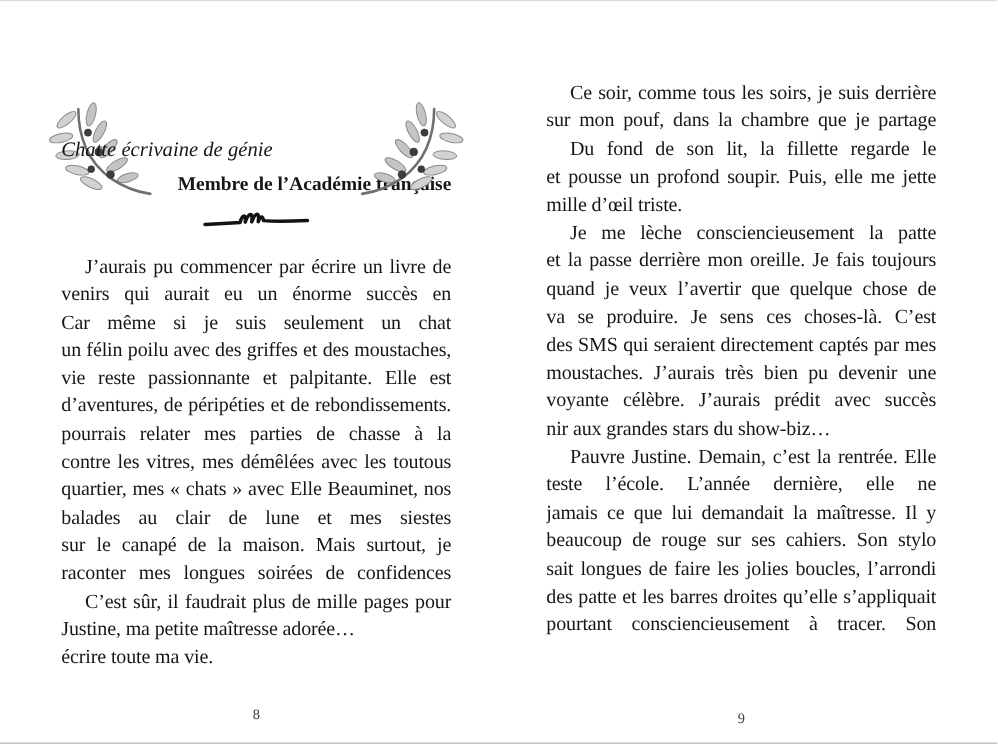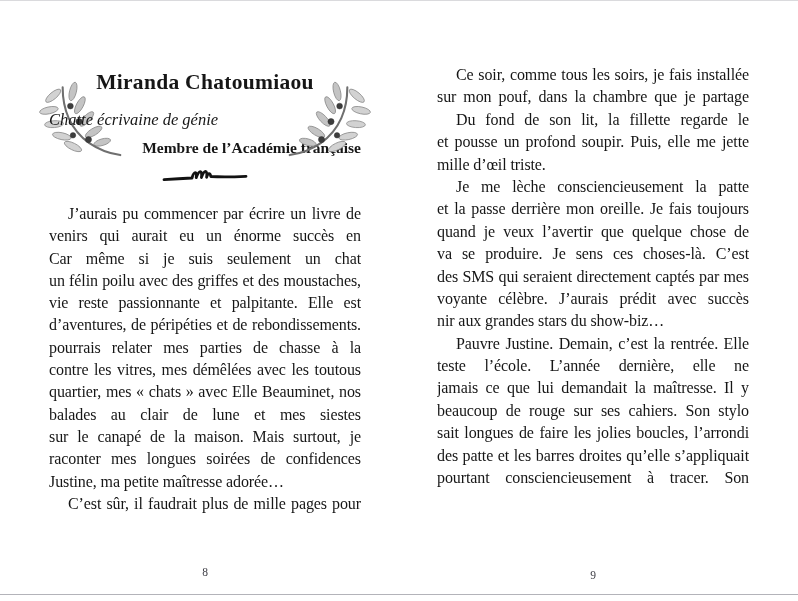--- a/index.html
+++ b/index.html
@@ -78,21 +78,20 @@
       <path d="M98,85 Q78,82 62,71 Q46,60 38,42 Q31,26 31,6" fill="none" stroke="#6f6f6f" stroke-width="2.4" stroke-linecap="round"></path>
       <g fill="#3d3d3d" stroke="#2c2c2c" stroke-width="0.5">
         <circle cx="40" cy="28" r="3.4"></circle>
         <circle cx="50" cy="46" r="3.6"></circle>
         <circle cx="43" cy="62" r="3.2"></circle>
         <circle cx="61" cy="67" r="3.6"></circle>
       </g>
     </svg>
   </span>
 
-  <h1 class="chapter-title">Miranda Chatoumiaou</h1>
   <div class="chapter-subtitle">Chatte écrivaine de génie</div>
   <div class="chapter-affiliation">Membre de l’Académie française</div>
 
   <span class="branch r">
     <svg viewBox="0 0 100 100" xmlns="http://www.w3.org/2000/svg">
       <g stroke="#8a8a8a" stroke-width="0.9" fill="#d2d2d2">
         <ellipse cx="20" cy="16" rx="11" ry="4" transform="rotate(-40 20 16)"></ellipse>
         <ellipse cx="15" cy="33" rx="11" ry="4" transform="rotate(-12 15 33)"></ellipse>
         <ellipse cx="21" cy="49" rx="11" ry="4" transform="rotate(-4 21 49)"></ellipse>
         <ellipse cx="30" cy="63" rx="11" ry="4" transform="rotate(12 30 63)"></ellipse>
@@ -125,39 +124,41 @@
       <div class="line">Car même si je suis seulement un chat nonchalant,</div>
       <div class="line">un félin poilu avec des griffes et des moustaches, ma</div>
       <div class="line">vie reste passionnante et palpitante. Elle est remplie</div>
       <div class="line">d’aventures, de péripéties et de rebondissements. Je</div>
       <div class="line">pourrais relater mes parties de chasse à la mouche</div>
       <div class="line">contre les vitres, mes démêlées avec les toutous du</div>
       <div class="line">quartier, mes « chats » avec Elle Beauminet, nos</div>
       <div class="line">balades au clair de lune et mes siestes interminables</div>
       <div class="line">sur le canapé de la maison. Mais surtout, je pourrais</div>
       <div class="line">raconter mes longues soirées de confidences avec</div>
+      <div class="line indent">C’est sûr, il faudrait plus de mille pages pour</div>
       <div class="line last">Justine, ma petite maîtresse adorée…</div>
-      <div class="line indent">C’est sûr, il faudrait plus de mille pages pour</div>
+      <div class="line last">écrire toute ma vie.</div>
     </div>
 
   <div class="pagenum">8</div>
 </section>
 
 <section class="page right">
   <div class="body-lines">
-      <div class="line indent">Ce soir, comme tous les soirs, je fais installée</div>
+      <div class="line indent">Ce soir, comme tous les soirs, je suis derrière</div>
       <div class="line">sur mon pouf, dans la chambre que je partage avec</div>
       <div class="line indent">Du fond de son lit, la fillette regarde le plafond</div>
       <div class="line">et pousse un profond soupir. Puis, elle me jette un</div>
       <div class="line last">mille d’œil triste.</div>
       <div class="line indent">Je me lèche consciencieusement la patte gauche</div>
       <div class="line">et la passe derrière mon oreille. Je fais toujours ça</div>
       <div class="line">quand je veux l’avertir que quelque chose de bien</div>
       <div class="line">va se produire. Je sens ces choses-là. C’est comme</div>
       <div class="line">des SMS qui seraient directement captés par mes</div>
+      <div class="line">moustaches. J’aurais très bien pu devenir une</div>
       <div class="line">voyante célèbre. J’aurais prédit avec succès l’ave-</div>
       <div class="line last">nir aux grandes stars du show-biz…</div>
       <div class="line indent">Pauvre Justine. Demain, c’est la rentrée. Elle dé-</div>
       <div class="line">teste l’école. L’année dernière, elle ne comprenait</div>
       <div class="line">jamais ce que lui demandait la maîtresse. Il y avait</div>
       <div class="line">beaucoup de rouge sur ses cahiers. Son stylo refu-</div>
       <div class="line">sait longues de faire les jolies boucles, l’arrondi</div>
       <div class="line">des patte et les barres droites qu’elle s’appliquait</div>
       <div class="line">pourtant consciencieusement à tracer. Son écriture,</div>
     </div>

